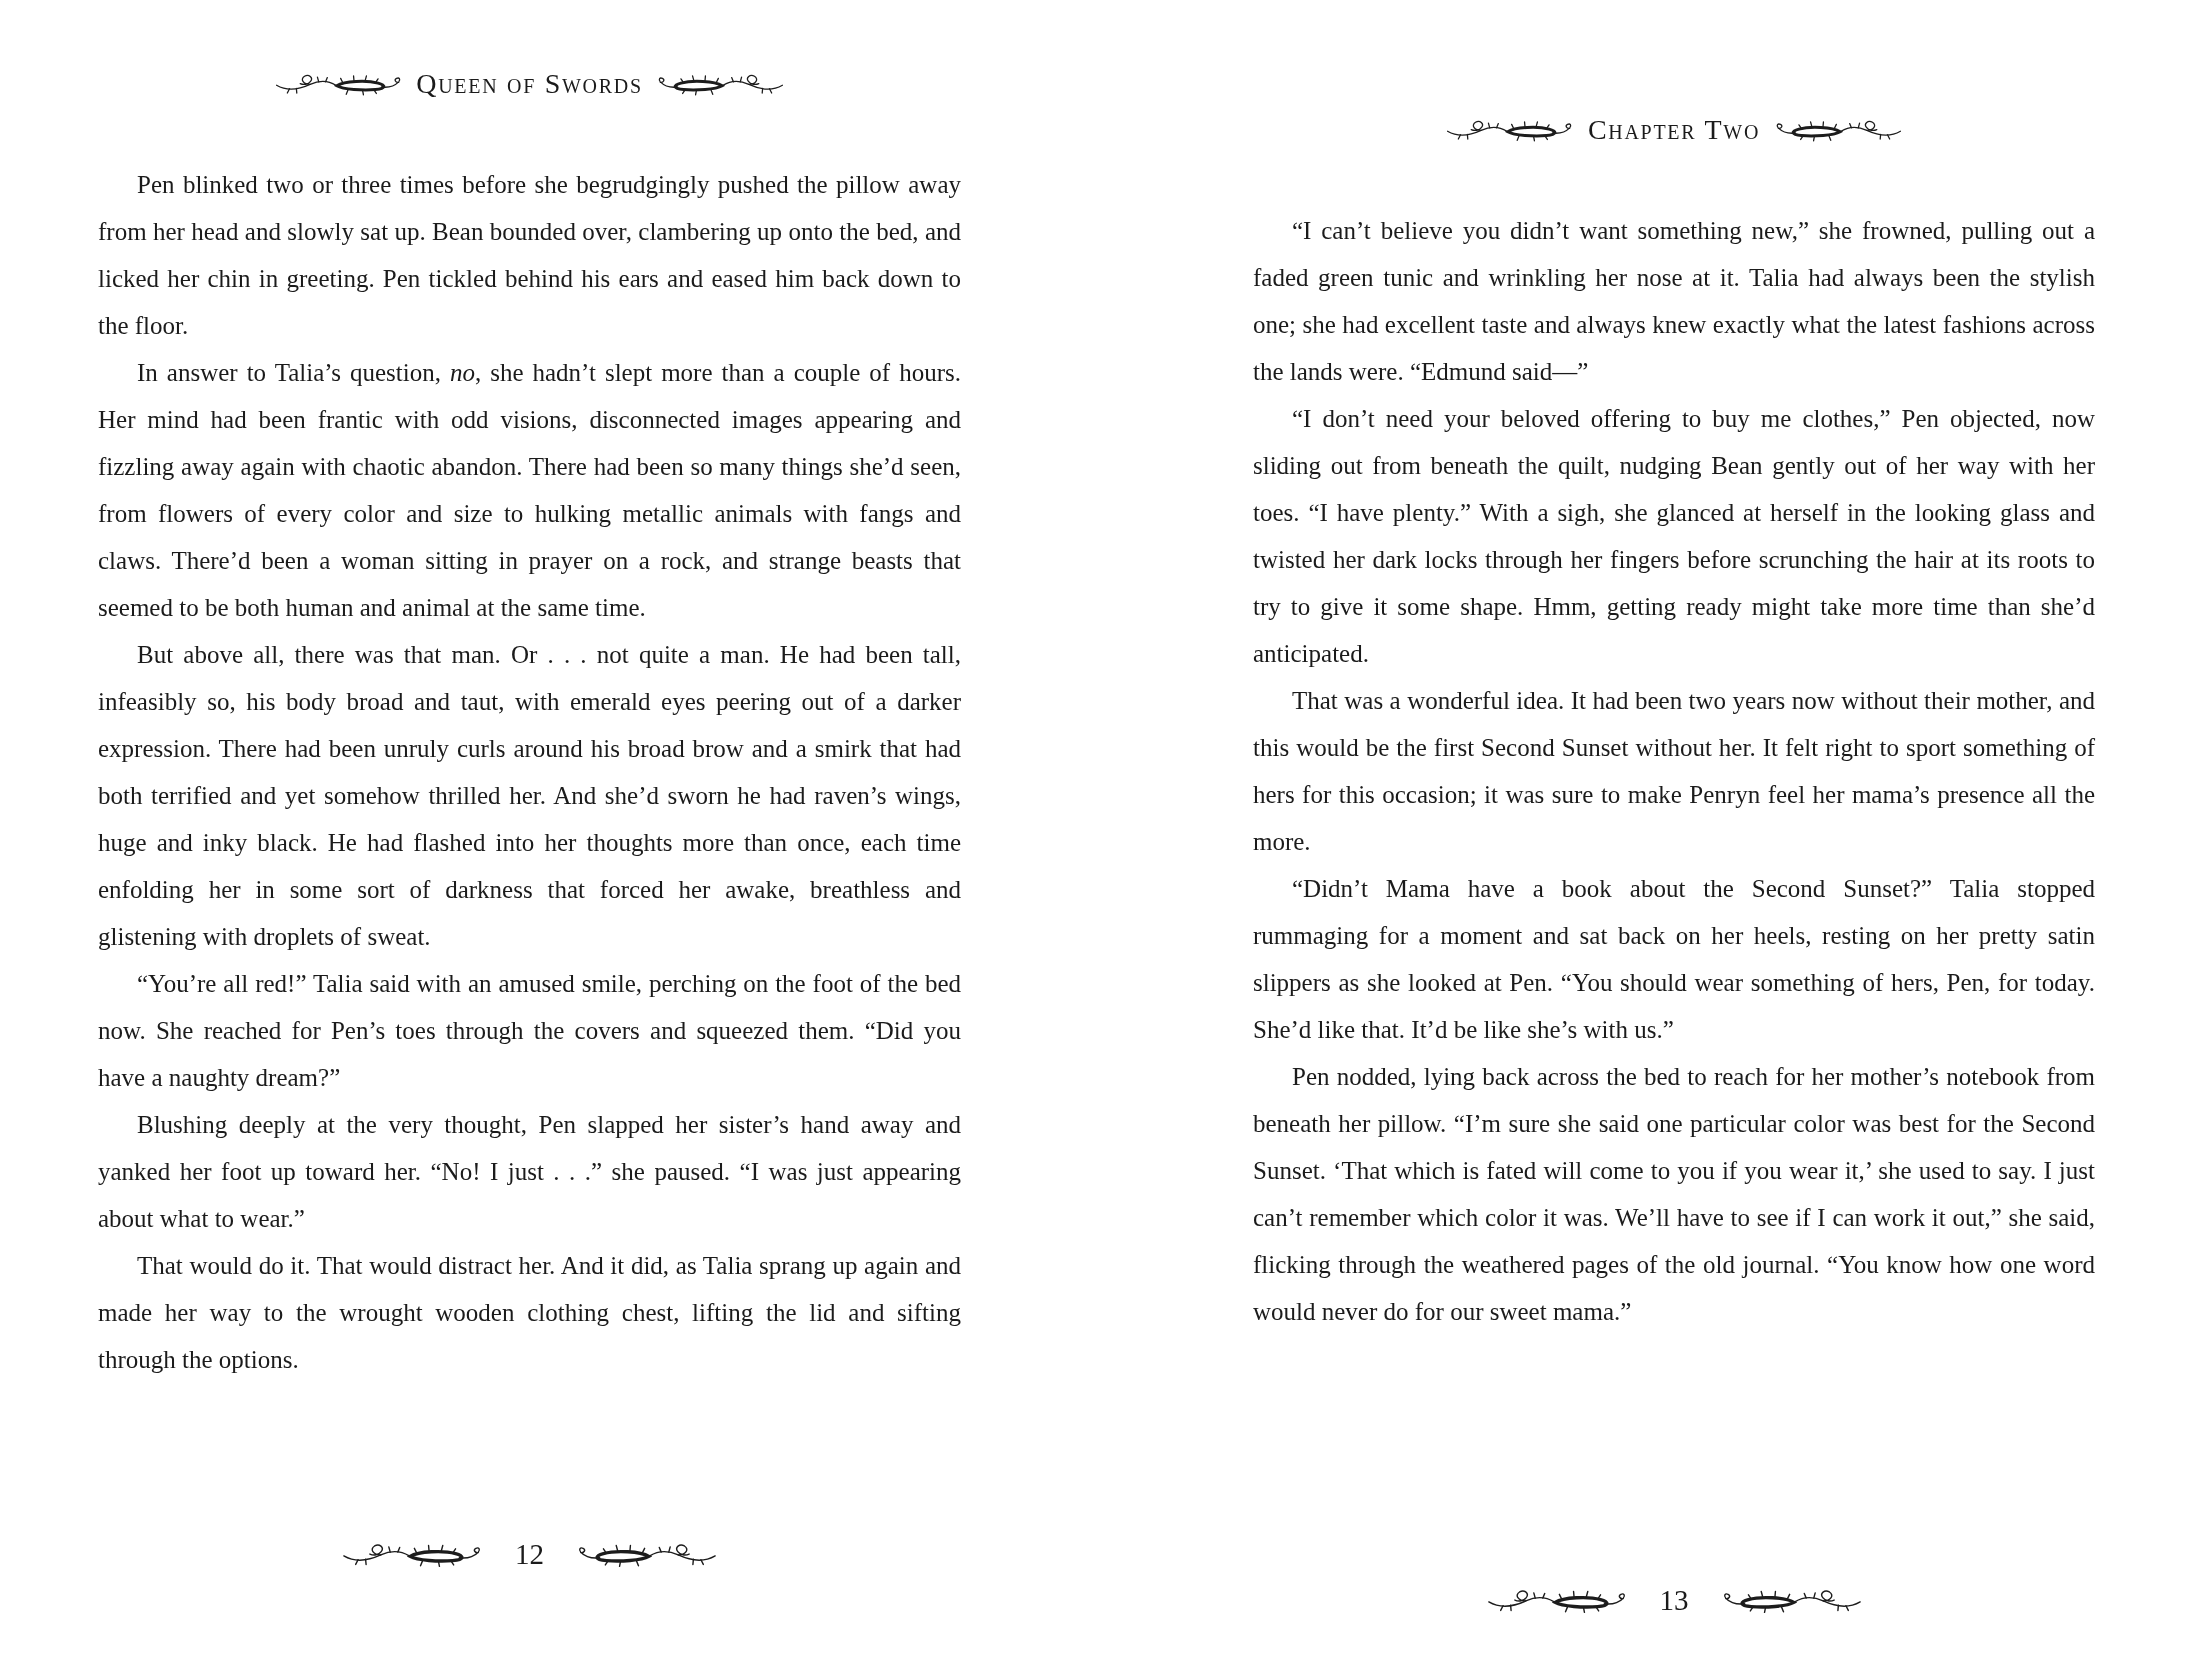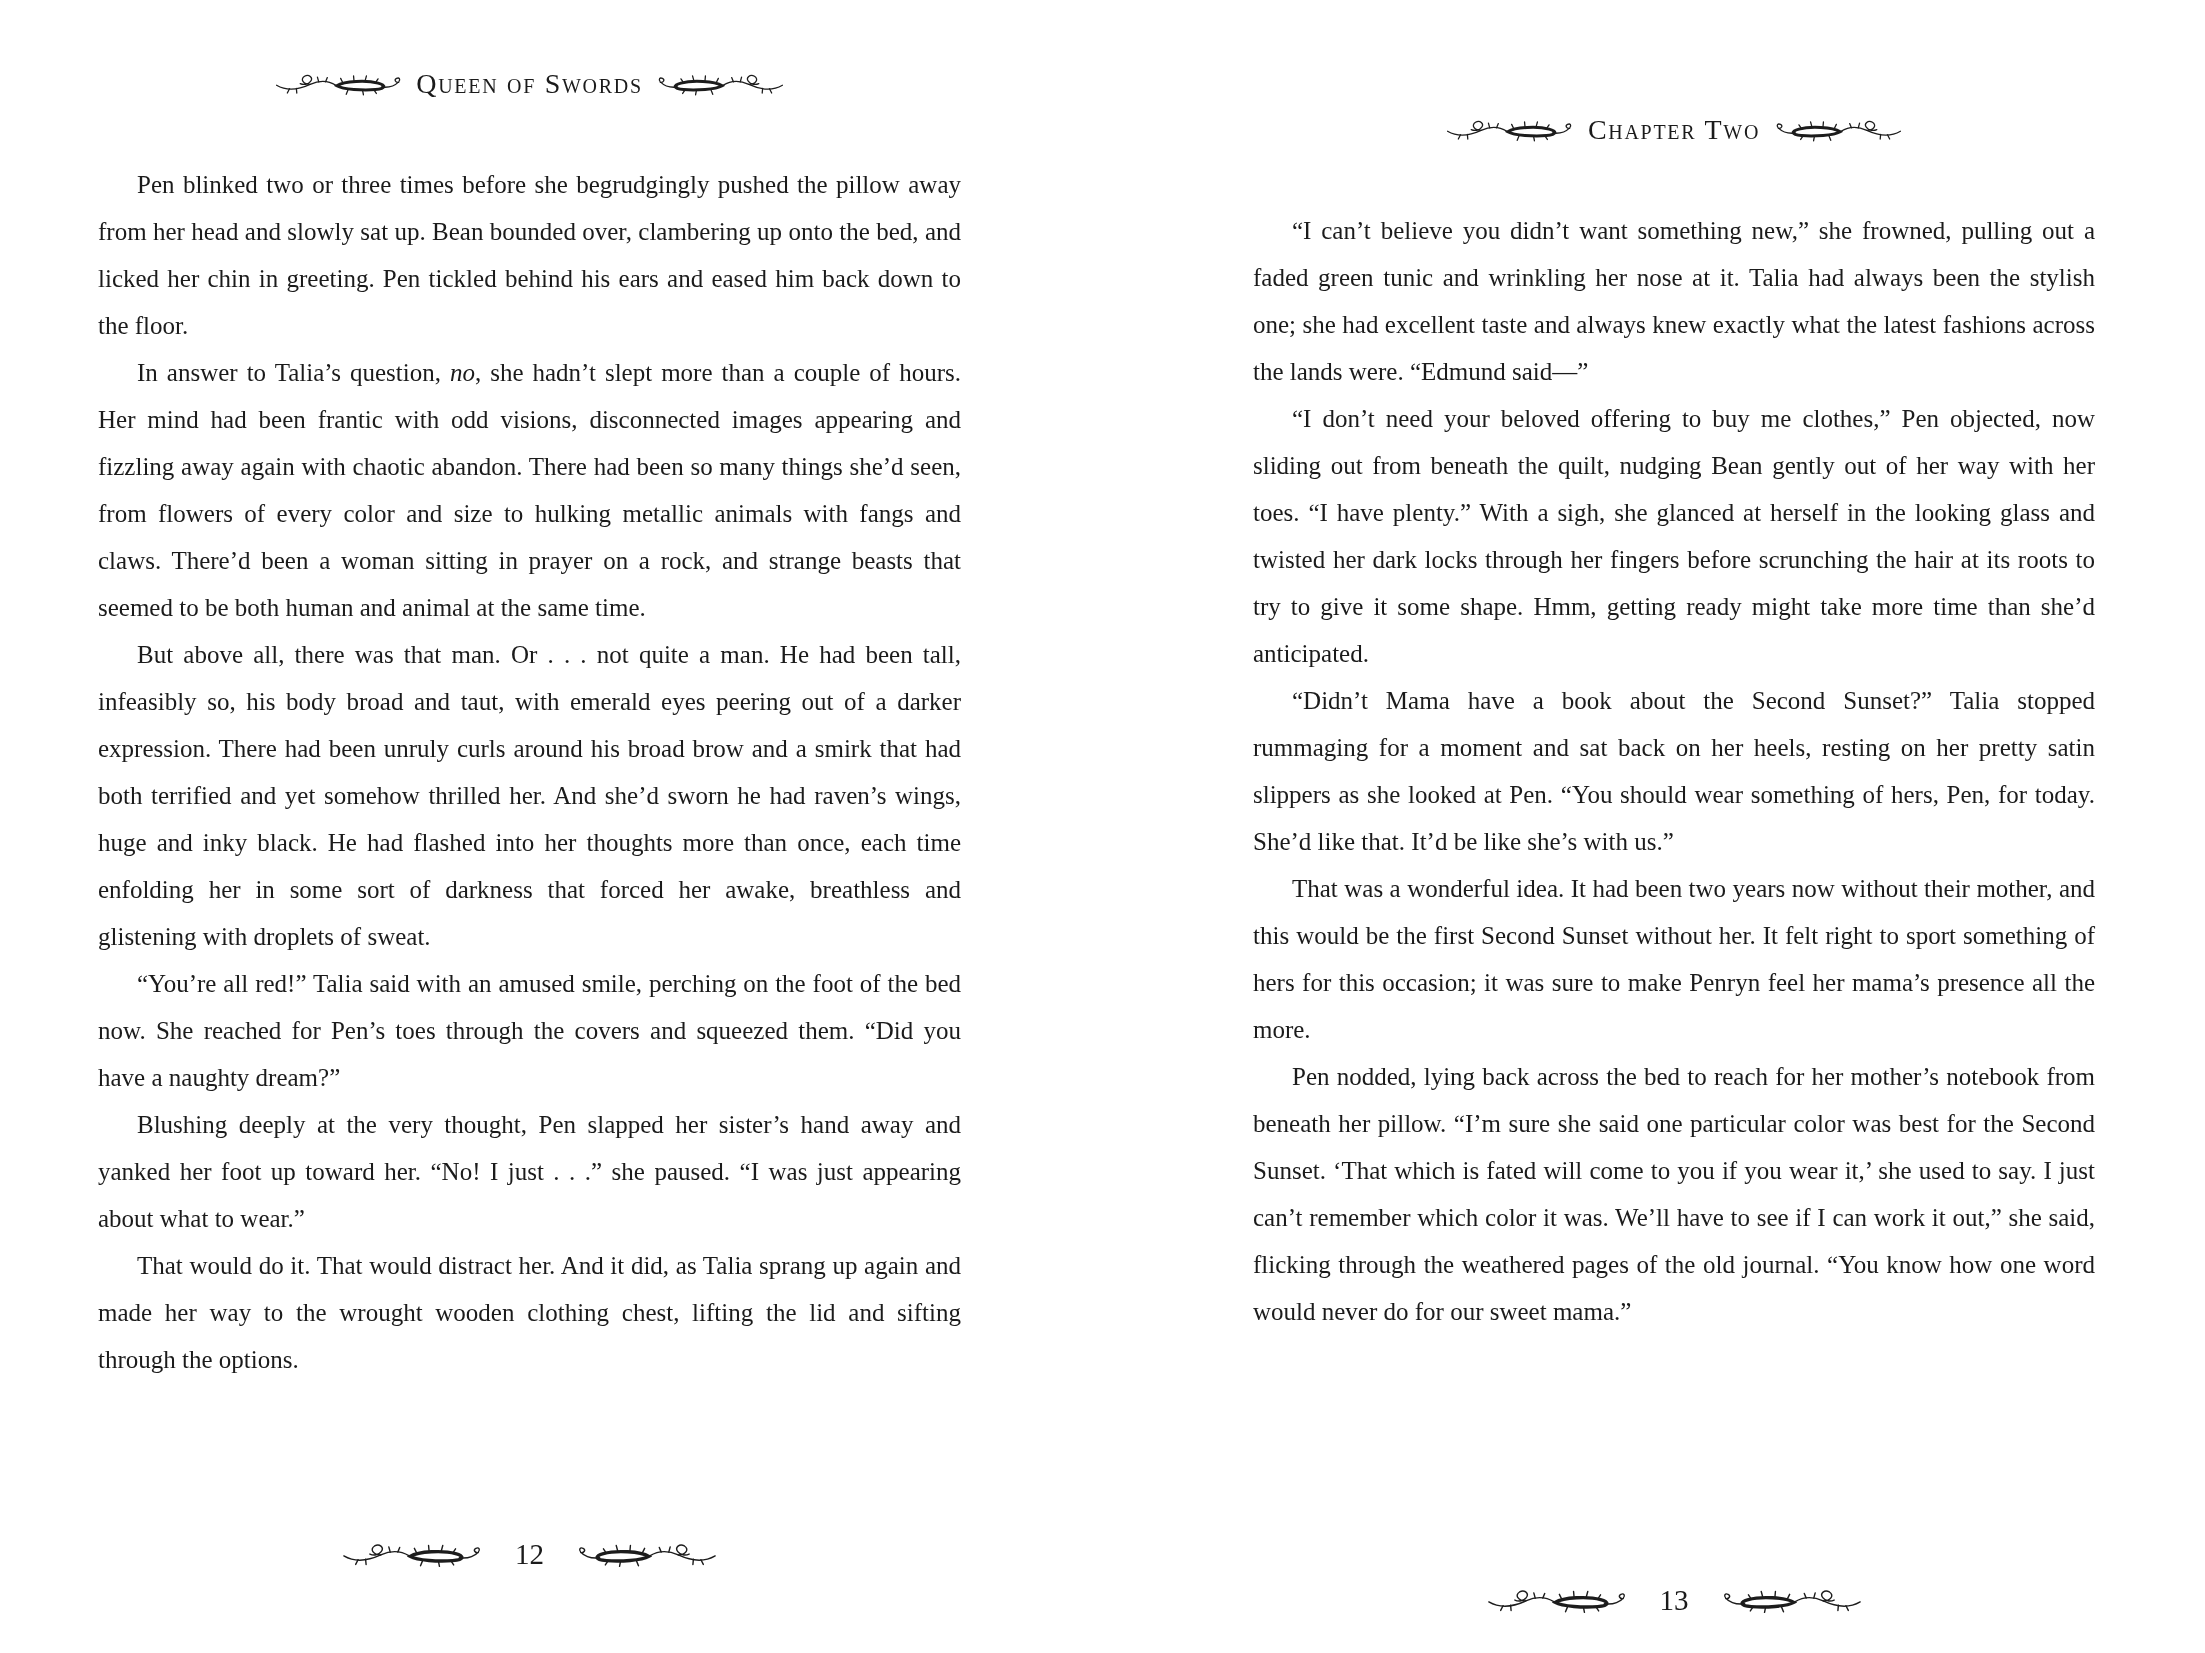--- a/index.html
+++ b/index.html
@@ -142,22 +142,22 @@
         </svg>
       <span class="head-title">Chapter Two</span>
       <svg class="flourish mirrored" viewBox="0 0 300 54">
           <use href="#thorn-flourish"></use>
         </svg>
     </header>
 
     <div class="body-copy">
       <p>“I can’t believe you didn’t want something new,” she frowned, pulling out a faded green tunic and wrinkling her nose at it. Talia had always been the stylish one; she had excellent taste and always knew exactly what the latest fashions across the lands were. “Edmund said—”</p>
       <p>“I don’t need your beloved offering to buy me clothes,” Pen objected, now sliding out from beneath the quilt, nudging Bean gently out of her way with her toes. “I have plenty.” With a sigh, she glanced at herself in the looking glass and twisted her dark locks through her fingers before scrunching the hair at its roots to try to give it some shape. Hmm, getting ready might take more time than she’d anticipated.</p>
+      <p>That was a wonderful idea. It had been two years now without their mother, and this would be the first Second Sunset without her. It felt right to sport something of hers for this occasion; it was sure to make Penryn feel her mama’s presence all the more.</p>
       <p>“Didn’t Mama have a book about the Second Sunset?” Talia stopped rummaging for a moment and sat back on her heels, resting on her pretty satin slippers as she looked at Pen. “You should wear something of hers, Pen, for today. She’d like that. It’d be like she’s with us.”</p>
-      <p>That was a wonderful idea. It had been two years now without their mother, and this would be the first Second Sunset without her. It felt right to sport something of hers for this occasion; it was sure to make Penryn feel her mama’s presence all the more.</p>
       <p>Pen nodded, lying back across the bed to reach for her mother’s notebook from beneath her pillow. “I’m sure she said one particular color was best for the Second Sunset. ‘That which is fated will come to you if you wear it,’ she used to say. I just can’t remember which color it was. We’ll have to see if I can work it out,” she said, flicking through the weathered pages of the old journal. “You know how one word would never do for our sweet mama.”</p>
     </div>
 
     <footer class="page-footer">
       <svg class="flourish" viewBox="0 0 300 54">
           <use href="#thorn-flourish"></use>
         </svg>
       <span class="page-num">13</span>
       <svg class="flourish mirrored" viewBox="0 0 300 54">
           <use href="#thorn-flourish"></use>

